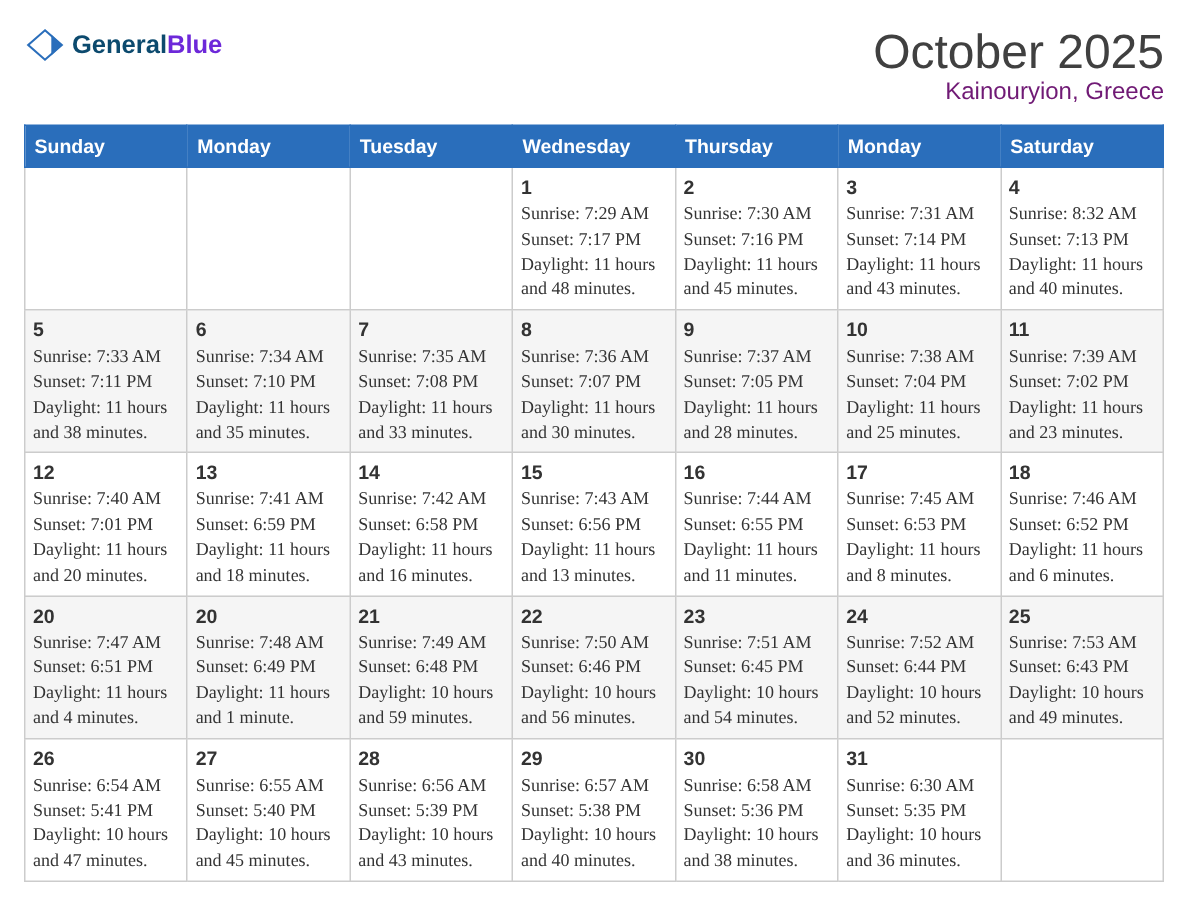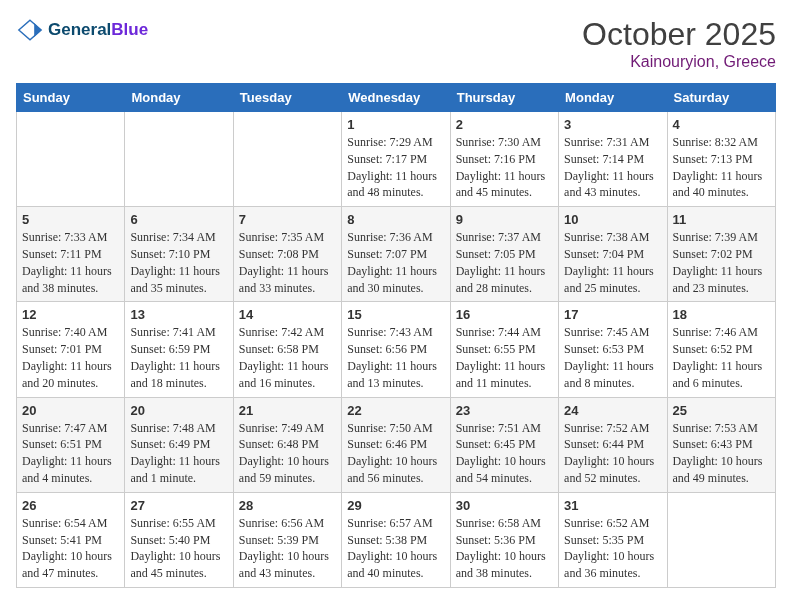--- a/index.html
+++ b/index.html
@@ -329,21 +329,21 @@
         </td>
         <td>
           <span class="day-number">30</span>
           <div class="day-info">Sunrise: 6:58 AM
 Sunset: 5:36 PM
 Daylight: 10 hours
 and 38 minutes.</div>
         </td>
         <td>
           <span class="day-number">31</span>
-          <div class="day-info">Sunrise: 6:52 AM
+          <div class="day-info">Sunrise: 6:30 AM
 Sunset: 5:35 PM
 Daylight: 10 hours
 and 36 minutes.</div>
         </td>
         <td class="empty-cell"></td>
       </tr>
     </tbody>
 </table>
 
 </body></html>

